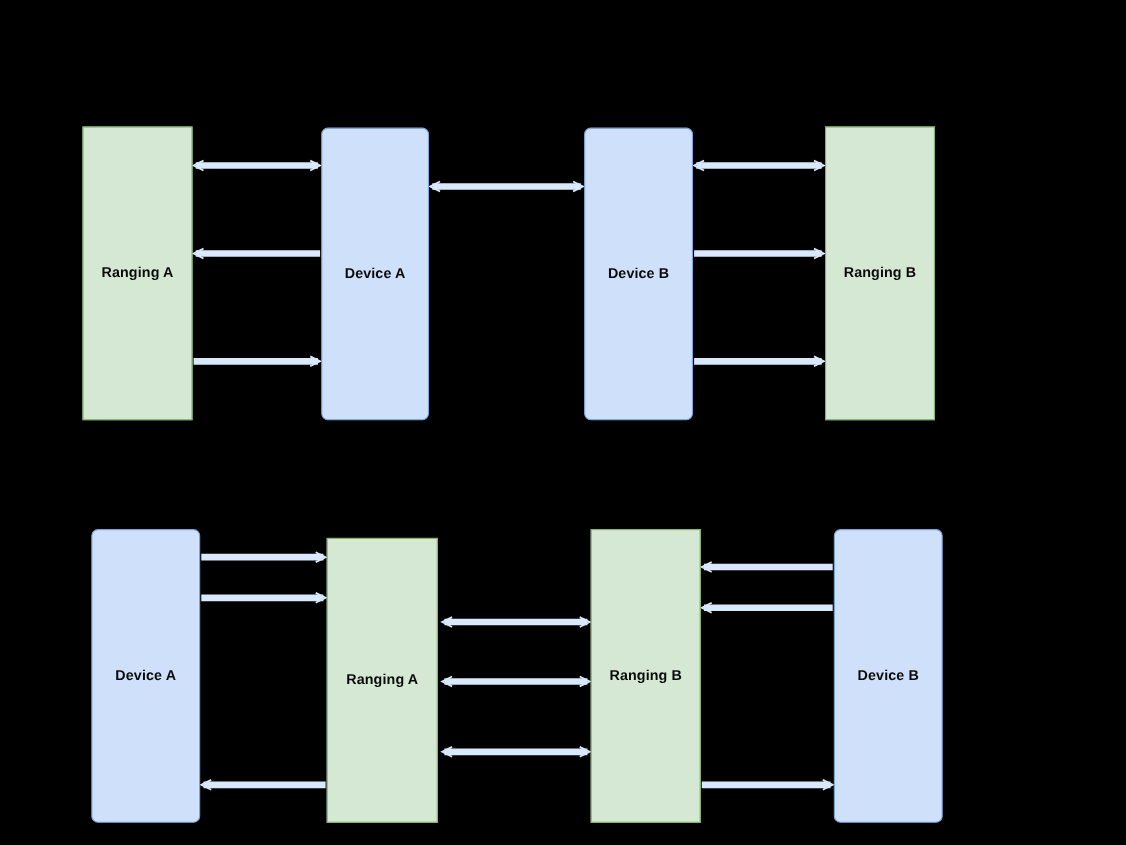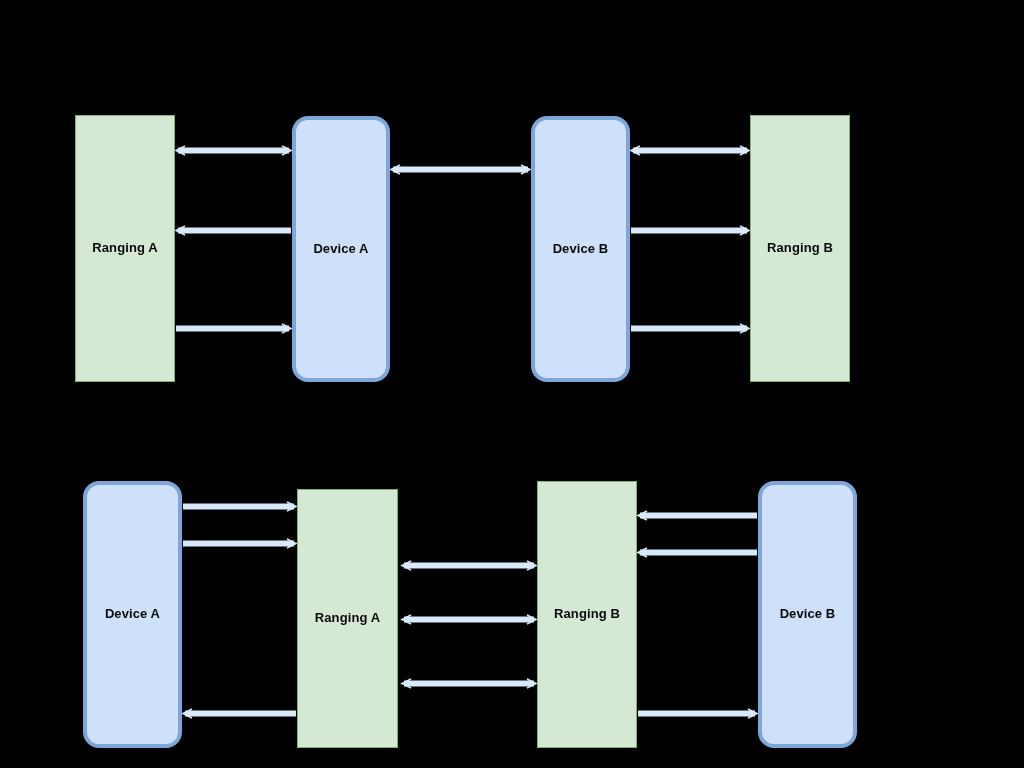--- a/index.html
+++ b/index.html
@@ -32,22 +32,22 @@
     color: #0a0a0a;
     letter-spacing: 0.1px;
     text-align: center;
     line-height: 1.1;
     z-index: 3;
   }
   .node.rect {
     border: 1px solid #82b366;
   }
   .node.rounded {
-    border: 4px solid #a3a3a3;
-    border-radius: 16px;
+    border: 1px solid #a3a3a3;
+    border-radius: 6px;
   }
   .edge-layer {
     position: absolute;
     left: 0;
     top: 0;
     width: 1024px;
     height: 768px;
     z-index: 2;
     pointer-events: none;
   }

